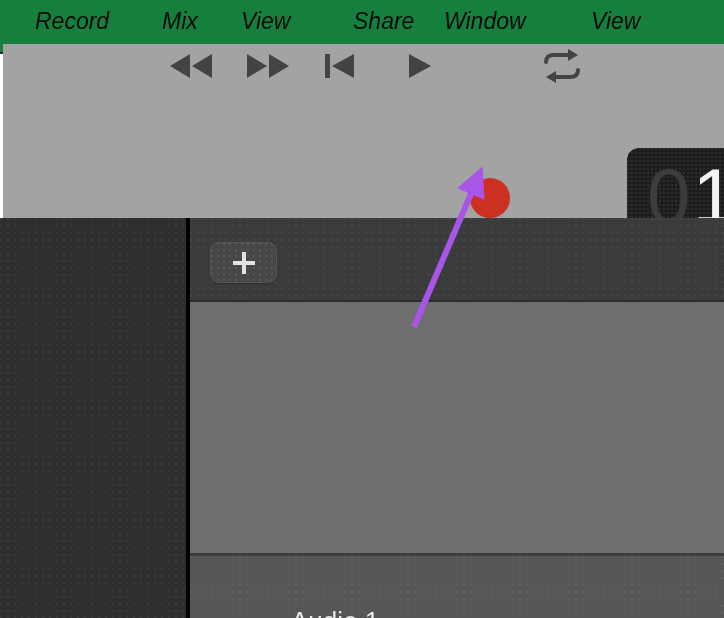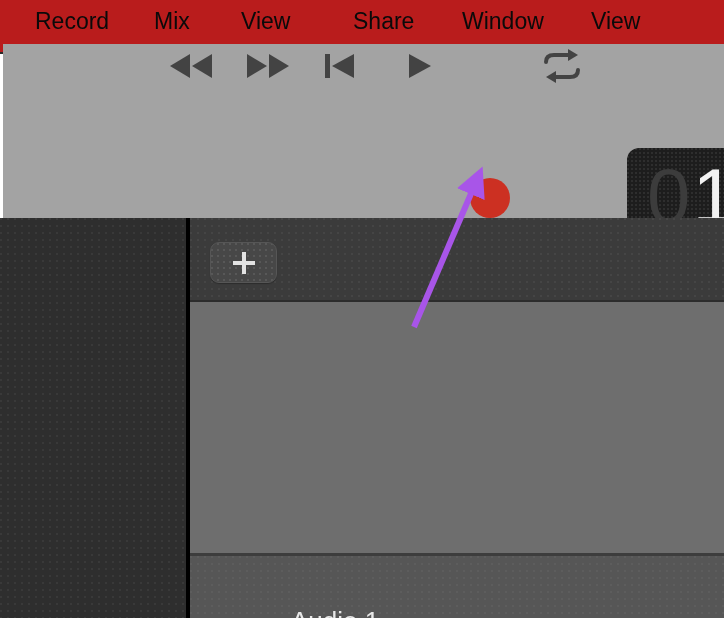--- a/index.html
+++ b/index.html
@@ -20,23 +20,24 @@
     height: 618px;
     overflow: hidden;
   }
 
   
   .menubar {
     position: absolute;
     left: 0; top: 0;
     width: 724px;
     height: 54px;
-    background: #b91c1c;
+    background: #15803d;
     border-bottom: 2px solid #2b2b2b;
     box-sizing: border-box;
+    font-style: italic;
   }
   .menu-item {
     position: absolute;
     top: 7px;
     font-size: 23px;
     line-height: 28px;
     color: #0a0a0a;
     font-family: "Liberation Sans", sans-serif;
     letter-spacing: 0px;
     white-space: nowrap;
@@ -220,24 +221,24 @@
     pointer-events: none;
   }
 </style>
 </head>
 <body>
 
 <div id="app">
 
   <div class="menubar">
     <div class="menu-item" style="left:35px">Record</div>
-    <div class="menu-item" style="left:154px">Mix</div>
+    <div class="menu-item" style="left:162px">Mix</div>
     <div class="menu-item" style="left:241px">View</div>
     <div class="menu-item" style="left:353px">Share</div>
-    <div class="menu-item" style="left:462px">Window</div>
+    <div class="menu-item" style="left:444px">Window</div>
     <div class="menu-item" style="left:591px">View</div>
   </div>
 
   <div class="toolbar">
 
     <div class="tbtn" style="left:163px;width:50px;">
       <svg width="50" height="30" viewBox="0 0 50 30">
         <polygon points="24,3 24,27 4,15" fill="#434343"></polygon>
         <polygon points="46,3 46,27 26,15" fill="#434343"></polygon>
       </svg>

